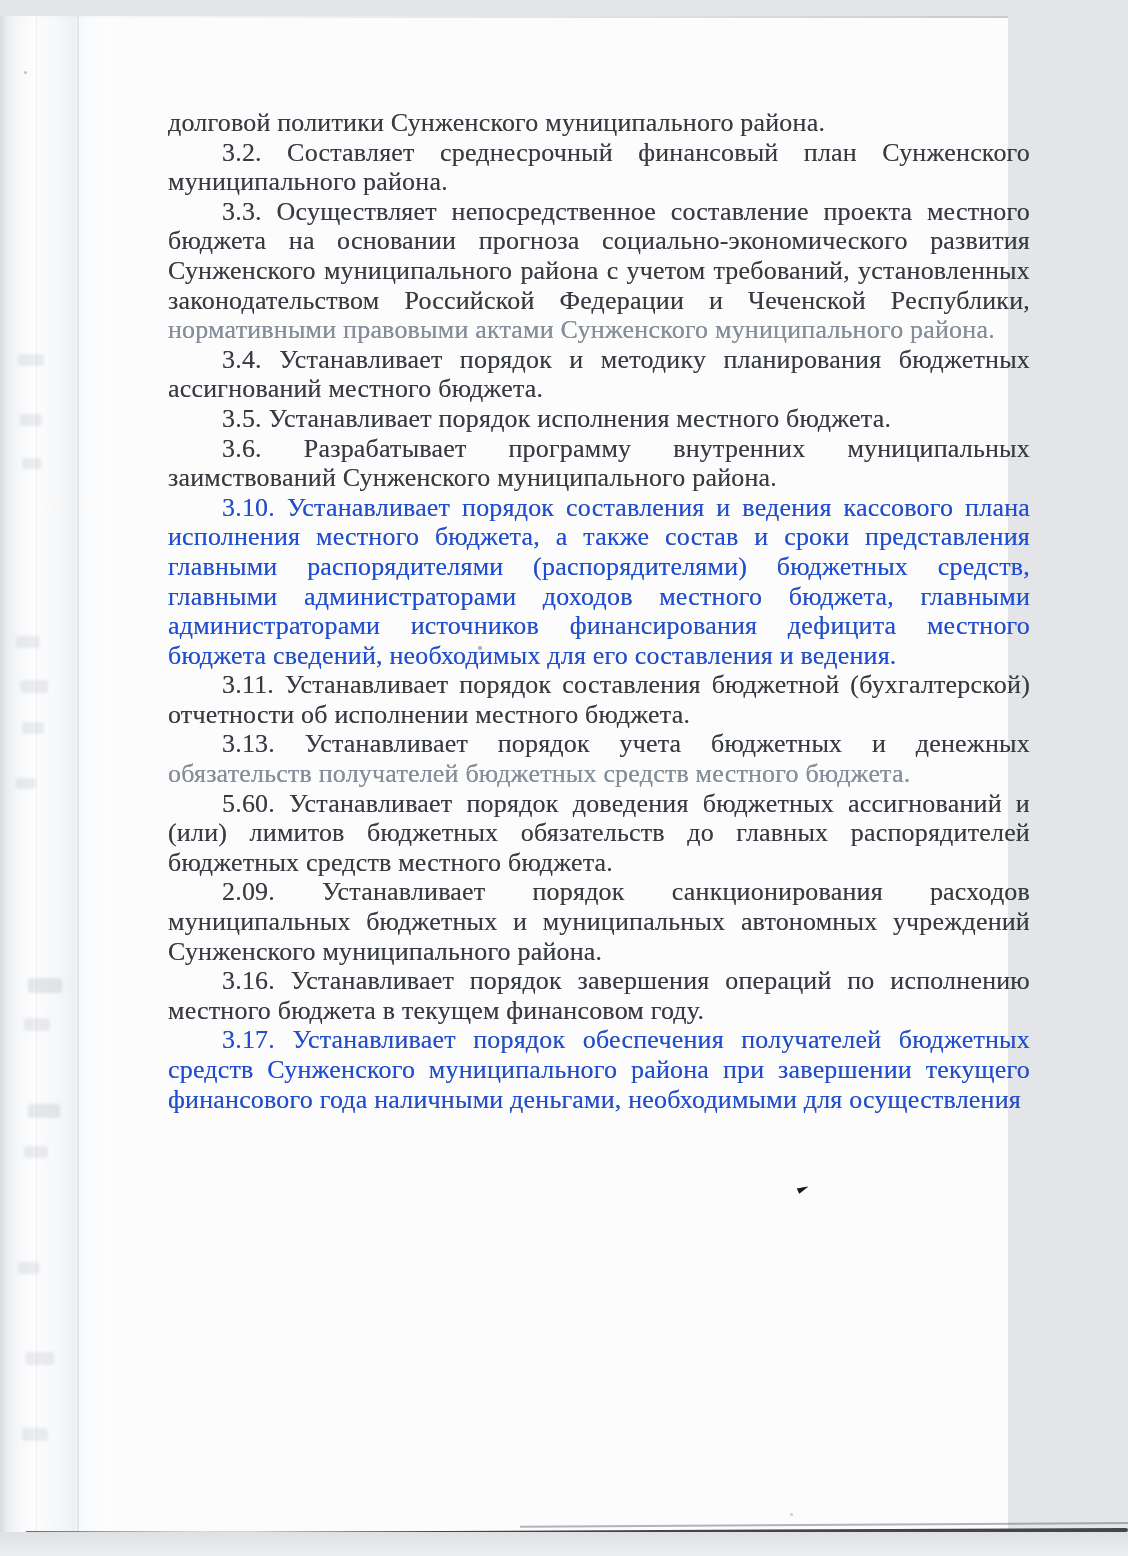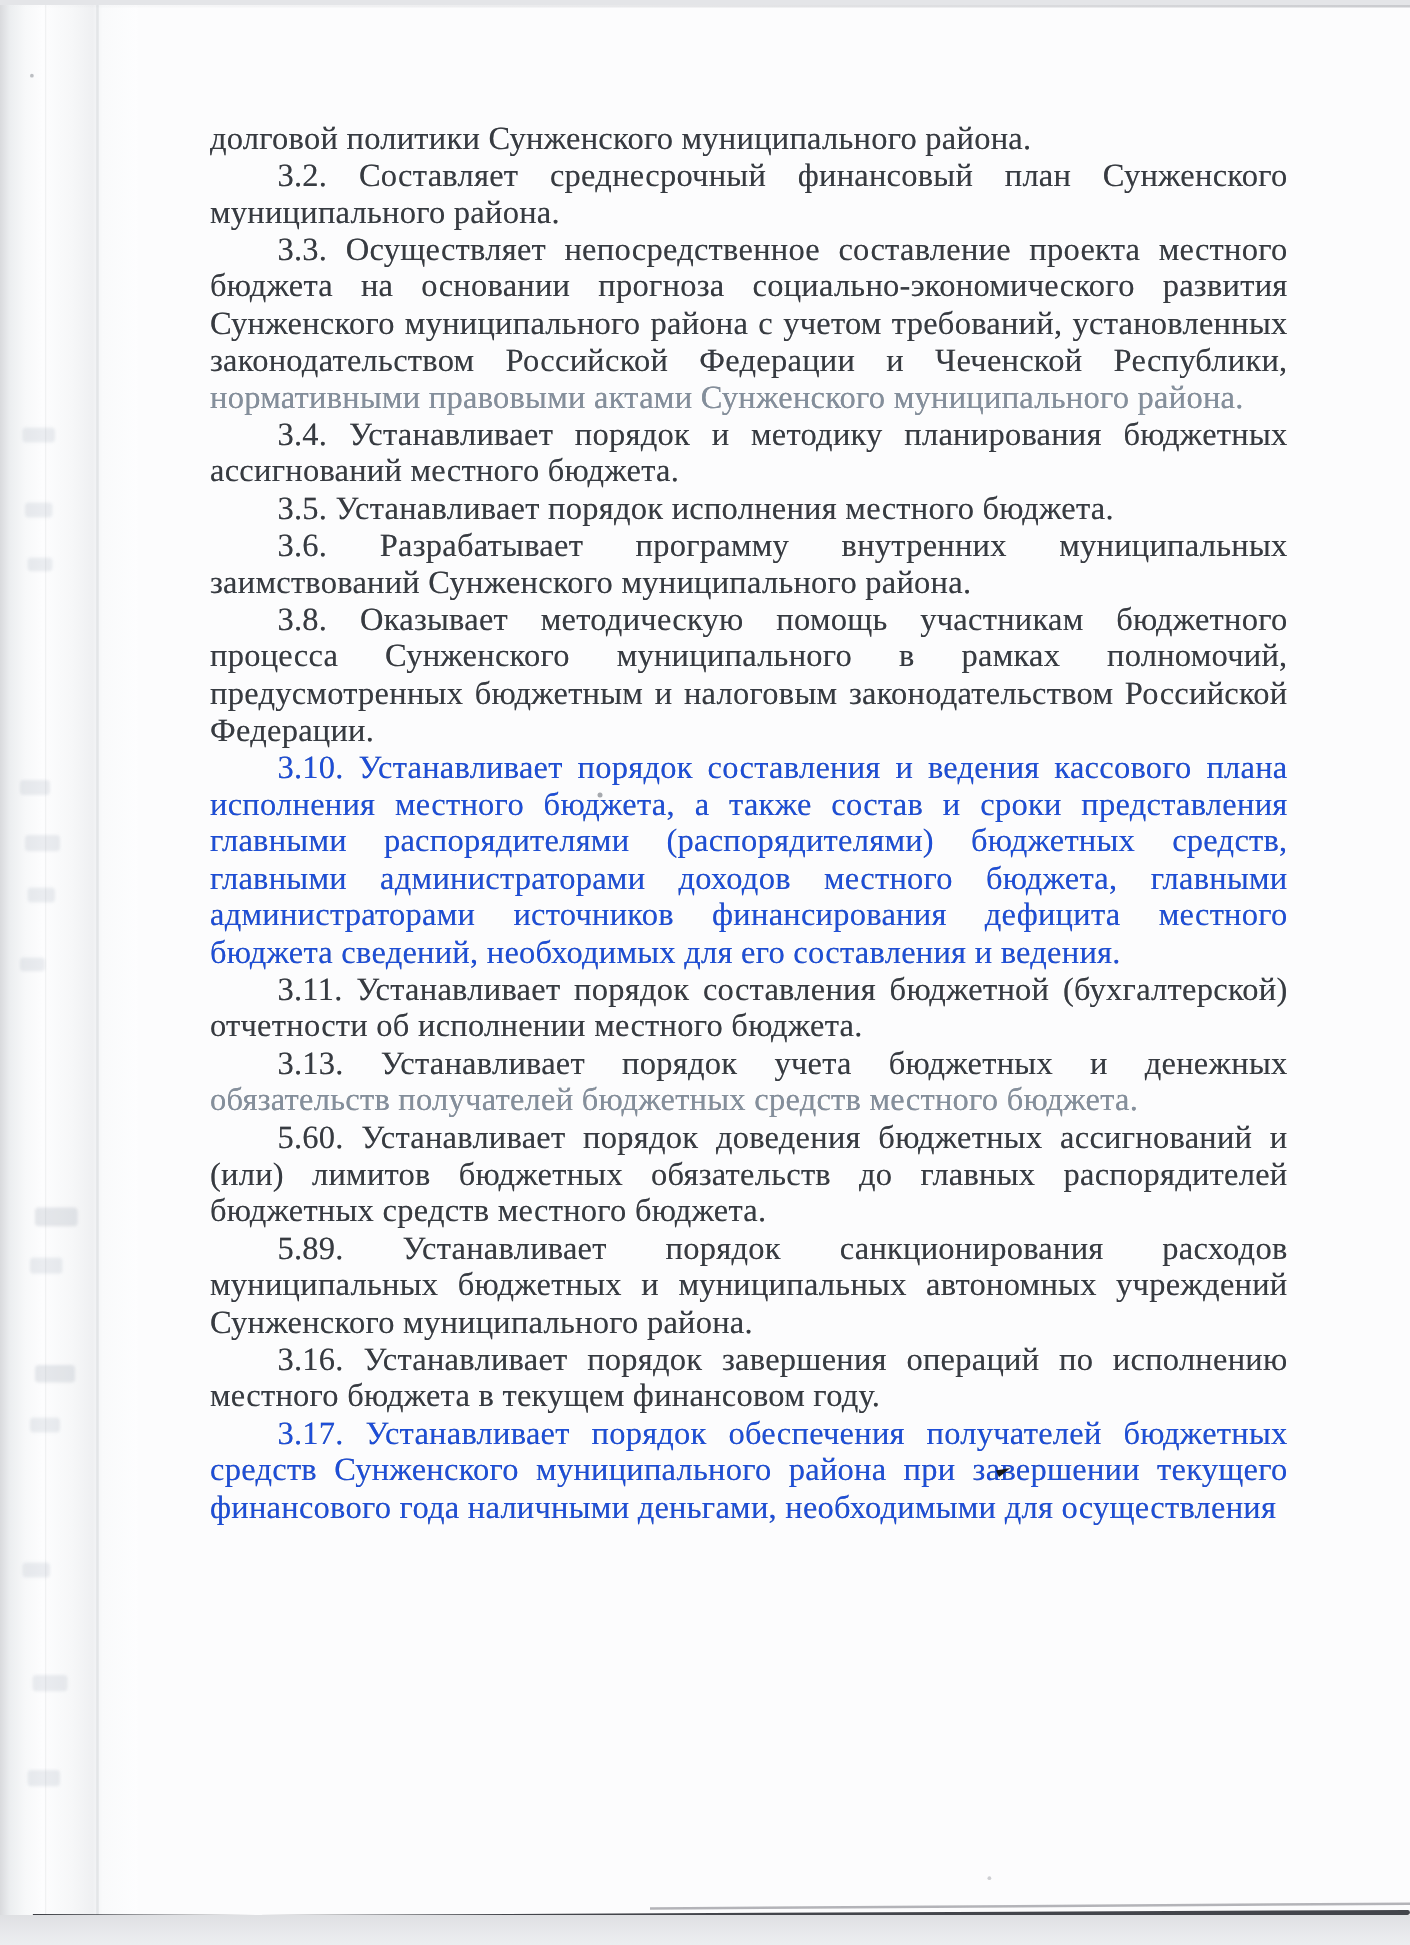--- a/index.html
+++ b/index.html
@@ -12,22 +12,22 @@
     position: relative;
     width: 1128px;
     height: 1556px;
     background: #e4e5e8;
     overflow: hidden;
   }
   
   .paper {
     position: absolute;
     left: 0;
-    top: 4px;
-    width: 1128px;
+    top: 16px;
+    width: 1008px;
     height: 1532px;
     background: #fcfcfd;
   }
   
   .fold-shadow {
     position: absolute;
     left: 0;
     top: 0;
     width: 110px;
     height: 100%;
@@ -184,37 +184,34 @@
       <p class="para">
         <span class="seg dark">3.4. Устанавливает порядок и методику планирования бюджетных ассигнований местного бюджета.</span>
       </p>
       <p class="para">
         <span class="seg dark">3.5. Устанавливает порядок исполнения местного бюджета.</span>
       </p>
       <p class="para">
         <span class="seg dark">3.6. Разрабатывает программу внутренних муниципальных заимствований Сунженского муниципального района.</span>
       </p>
       <p class="para">
-        <span class="seg dark">3.8. Оказывает методическую помощь участникам бюджетного процесса Сунженского муниципального в рамках полномочий, предусмотренных бюджетным и налоговым законодательством Российской Федерации.</span>
-      </p>
-      <p class="para">
         <span class="seg mid">3.10. Устанавливает порядок составления и ведения кассового плана исполнения местного бюджета, а также состав и сроки представления главными распорядителями (распорядителями) бюджетных средств, главными администраторами доходов местного бюджета, главными администраторами источников финансирования дефицита местного бюджета сведений, необходимых для его составления и ведения.</span>
       </p>
       <p class="para">
         <span class="seg dark">3.11. Устанавливает порядок составления бюджетной (бухгалтерской) отчетности об исполнении местного бюджета.</span>
       </p>
       <p class="para">
         <span class="seg dark">3.13. Устанавливает порядок учета бюджетных и денежных</span>
         <span class="seg light">обязательств получателей бюджетных средств местного бюджета.</span>
       </p>
       <p class="para">
         <span class="seg dark">5.60. Устанавливает порядок доведения бюджетных ассигнований и (или) лимитов бюджетных обязательств до главных распорядителей бюджетных средств местного бюджета.</span>
       </p>
       <p class="para">
-        <span class="seg dark">5.89. Устанавливает порядок санкционирования расходов муниципальных бюджетных и муниципальных автономных учреждений Сунженского муниципального района.</span>
+        <span class="seg dark">2.09. Устанавливает порядок санкционирования расходов муниципальных бюджетных и муниципальных автономных учреждений Сунженского муниципального района.</span>
       </p>
       <p class="para">
         <span class="seg dark">3.16. Устанавливает порядок завершения операций по исполнению местного бюджета в текущем финансовом году.</span>
       </p>
       <p class="para">
         <span class="seg mid">3.17. Устанавливает порядок обеспечения получателей бюджетных средств Сунженского муниципального района при завершении текущего финансового года наличными деньгами, необходимыми для осуществления</span>
       </p>
     </div>
 
     <span class="stray-mark">►</span>

